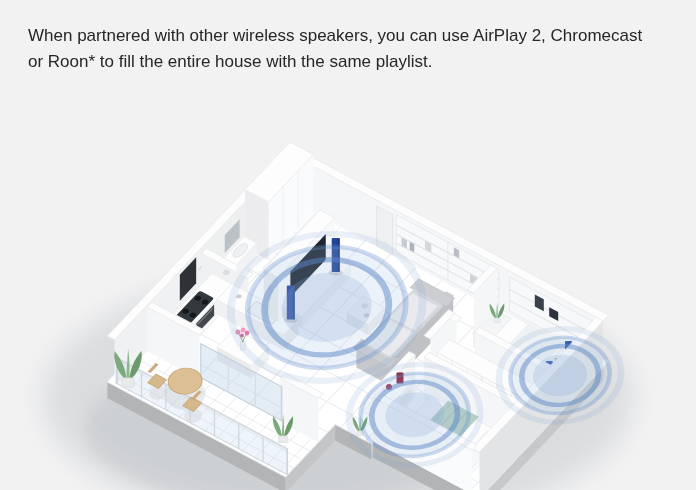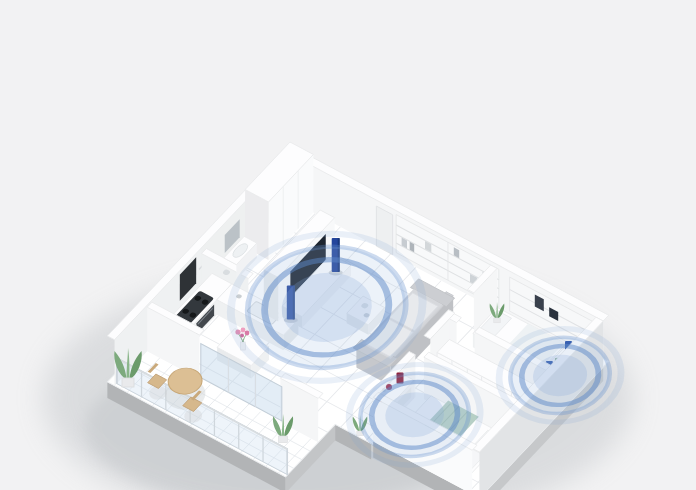--- a/index.html
+++ b/index.html
@@ -24,20 +24,21 @@
   .faceB{fill:#eff1f2}
   .faceC{fill:#e9ebed}
   .faceD{fill:#e2e4e6}
   .grid{stroke:#e7e9ec;stroke-width:0.9;fill:none}
   .gridf{stroke:#e2e6ea;stroke-width:0.7;fill:none}
 </style>
 </head>
 <body>
 
 <div class="copy">
+  <p class="lede">When partnered with other wireless speakers, you can use AirPlay 2, Chromecast or Roon* to fill the entire house with the same playlist.</p>
 </div>
 
 <svg class="scene" width="696" height="490" viewBox="0 0 696 490">
   <defs>
     <filter id="b16" x="-60%" y="-60%" width="220%" height="220%">
         <feGaussianBlur stdDeviation="14"></feGaussianBlur>
       </filter>
     <filter id="b8" x="-60%" y="-60%" width="220%" height="220%">
         <feGaussianBlur stdDeviation="7"></feGaussianBlur>
       </filter>

